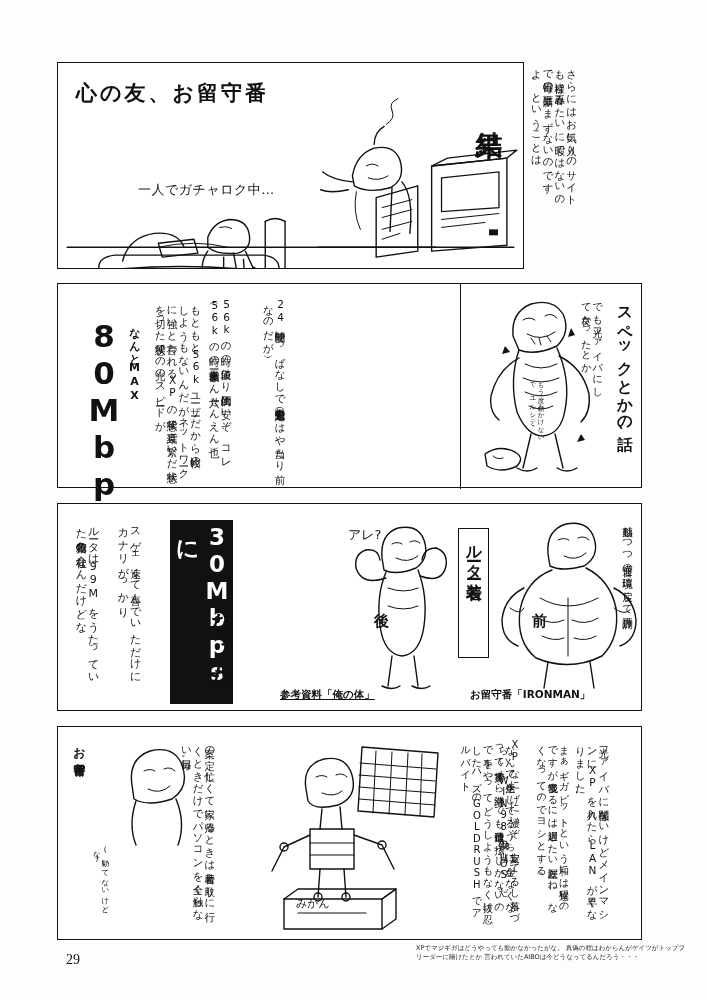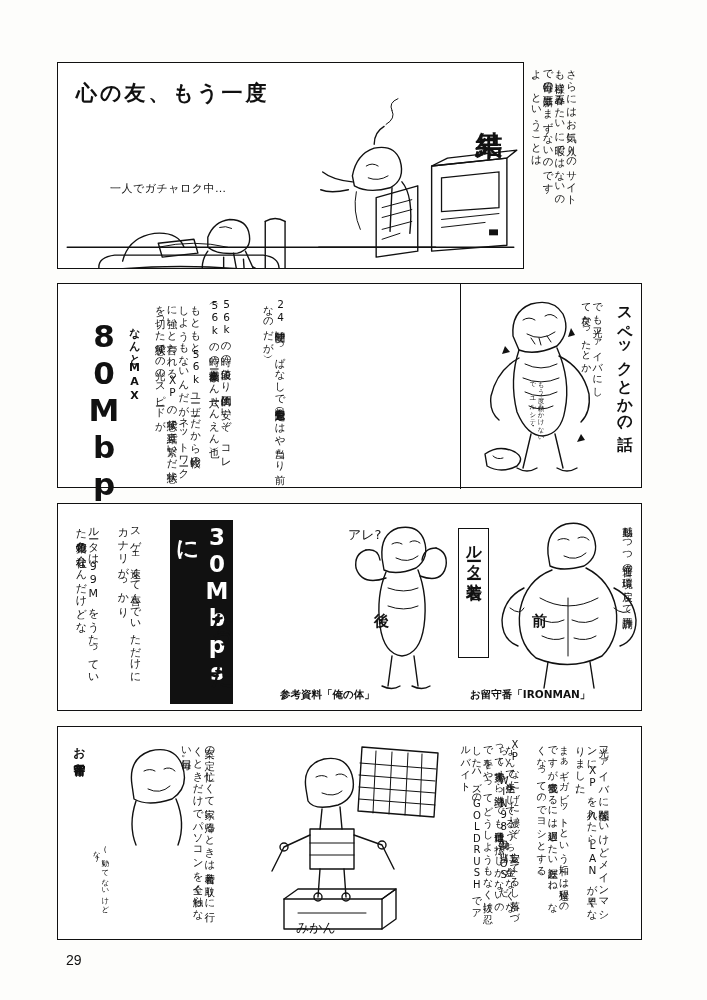--- a/index.html
+++ b/index.html
@@ -46,22 +46,22 @@
     color: #111;
   }
 
   
   #panel1 { left: 57px; top: 62px; width: 467px; height: 207px; }
   #p1-title {
     position: absolute; left: 18px; top: 16px;
     font-size: 21px; font-weight: 700; letter-spacing: 3px;
   }
   #p1-sub {
-    position: absolute; left: 52px; top: 118px;
-    font-size: 11px; letter-spacing: 0.5px;
+    position: absolute; left: 80px; top: 118px;
+    font-size: 13px; letter-spacing: 0.5px;
   }
   #p1-kekka {
     position: absolute; right: 16px; top: 48px;
     font-size: 27px; font-weight: 700;
     writing-mode: vertical-rl; text-orientation: upright;
     letter-spacing: 2px;
   }
 
   
   #p1-art { position: absolute; left: 0; top: 0; width: 100%; height: 100%; }
@@ -127,44 +127,44 @@
   #p3-router {
     position: absolute; left: 400px; top: 24px; height: 118px;
     writing-mode: vertical-rl; text-orientation: upright;
     font-size: 16px; font-weight: 700;
     border: 1.5px solid #111; padding: 5px 4px; background: #fff;
   }
   #p3-kando {
     position: absolute; right: 8px; top: 14px; height: 150px;
     font-size: 10.5px;
   }
-  #p3-ref1 { position: absolute; left: 222px; bottom: 8px; font-size: 10.5px; font-weight: 700; }
+  #p3-ref1 { position: absolute; left: 222px; bottom: 8px; font-size: 10.5px; font-weight: 700; text-decoration: underline; }
   #p3-ref2 { position: absolute; left: 412px; bottom: 8px; font-size: 10.5px; font-weight: 700; }
 
   
   #panel4 { left: 57px; top: 726px; width: 585px; height: 214px; }
   #p4-oru {
     position: absolute; left: 14px; top: 12px; height: 96px;
     font-size: 12px; font-weight: 700;
   }
   #p4-sub {
     position: absolute; left: 34px; top: 118px; height: 78px;
     font-size: 7.5px;
   }
   #p4-col1 { position: absolute; left: 122px; top: 12px; height: 176px; font-size: 10.5px; }
   #p4-col3 { position: absolute; left: 402px; top: 12px; height: 180px; font-size: 10px; }
   #p4-col4 { position: absolute; left: 440px; top: 12px; height: 180px; font-size: 10px; }
   #p4-col5 { position: absolute; left: 478px; top: 12px; height: 180px; font-size: 10px; }
   #p4-col6 { position: absolute; left: 516px; top: 12px; height: 180px; font-size: 10.5px; }
-  #p4-mikan { position: absolute; left: 238px; bottom: 2px; font-size: 13px; }
+  #p4-mikan { position: absolute; left: 238px; bottom: 28px; font-size: 11px; }
 
   
   #page-num {
     position: absolute; left: 66px; top: 952px;
-    font-size: 14px; font-family: Liberation Sans, sans-serif;
+    font-size: 14px; font-family: Liberation Serif, serif;
   }
   #footnote {
     position: absolute; left: 416px; top: 944px; width: 270px;
     font-size: 6.5px; line-height: 1.45; color: #222;
   }
   .sep-line {
     position: absolute; left: 57px; top: 944px; width: 585px; height: 0;
     border-top: 0px solid #ccc;
   }
 
@@ -226,21 +226,21 @@
       <path class="ink" d="M292 128 Q274 132 264 128"></path>
       <path class="ink" d="M318 82 Q318 70 328 64"></path>
       <path class="ink-thin" d="M330 62 Q340 56 336 48"></path>
       <path class="ink-thin" d="M336 48 Q332 40 342 36"></path>
       <path class="ink" d="M336 126 L334 170"></path>
       <path class="ink" d="M346 120 Q358 134 354 172"></path>
       <path class="ink-thin" d="M300 130 Q296 150 304 168"></path>
 
       <path class="ink" d="M262 186 L380 186"></path>
     </svg>
-    <div class="htext" id="p1-title">心の友、もう一度</div>
+    <div class="htext" id="p1-title">心の友、お留守番</div>
     <div class="htext" id="p1-sub">一人でガチャロク中…</div>
     <div id="p1-kekka">結果</div>
   </div>
 
   <div id="cap-top">
     <div class="vtext">さらにはお気に入りのサイトも皆様、春三みたいに暇ではないので毎日の更新はまずないのですよ。ということは</div>
   </div>
 
   <div class="panel" id="panel2">
     <div id="p2-80">80Mbps</div>
@@ -397,14 +397,17 @@
     <div class="htext" id="p4-mikan">みかん</div>
 
     <div class="vtext" id="p4-col3">なんて生活をしてるうちに金がなくなって家賃すら滞納、でも通信費は払うしかないので手をやってどうしようもなく抜け忍したハズのGOLDRUSHでアルバイト</div>
     <div class="vtext" id="p4-col4">XPなにげに凄いぞ。安定してるし落ちづらいしWIN98以来の当りOSだ</div>
     <div class="vtext" id="p4-col5">まぁギガビットという和には程遠いのですが我慢するには遅廻したい誤差だね。なくなってのでヨシとする。</div>
     <div class="vtext" id="p4-col6">光ファイバに関係ないけどメインマシンにXPを入れたらLANが早くなりました。</div>
   </div>
 
   <div class="sep-line"></div>
   <div id="page-num">29</div>
+  <div id="footnote">XPでマジギガはどうやっても動かなかったがな。
+真偽の程はわからんがゲイツがトップフリーダーに賭けたとか
+言われていたAIBOは今どうなってるんだろう・・・</div>
 
 </div>
 
 </body></html>

